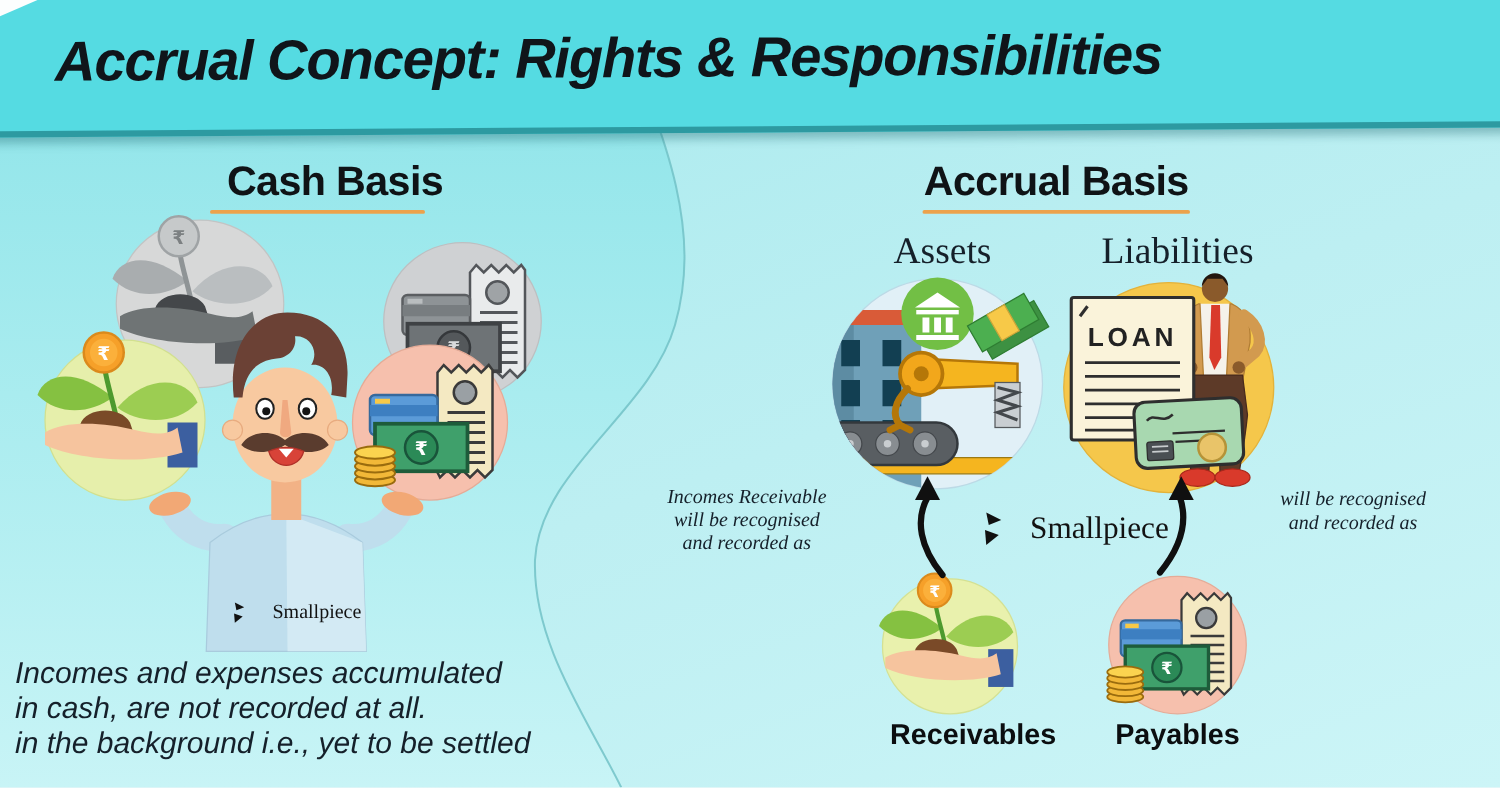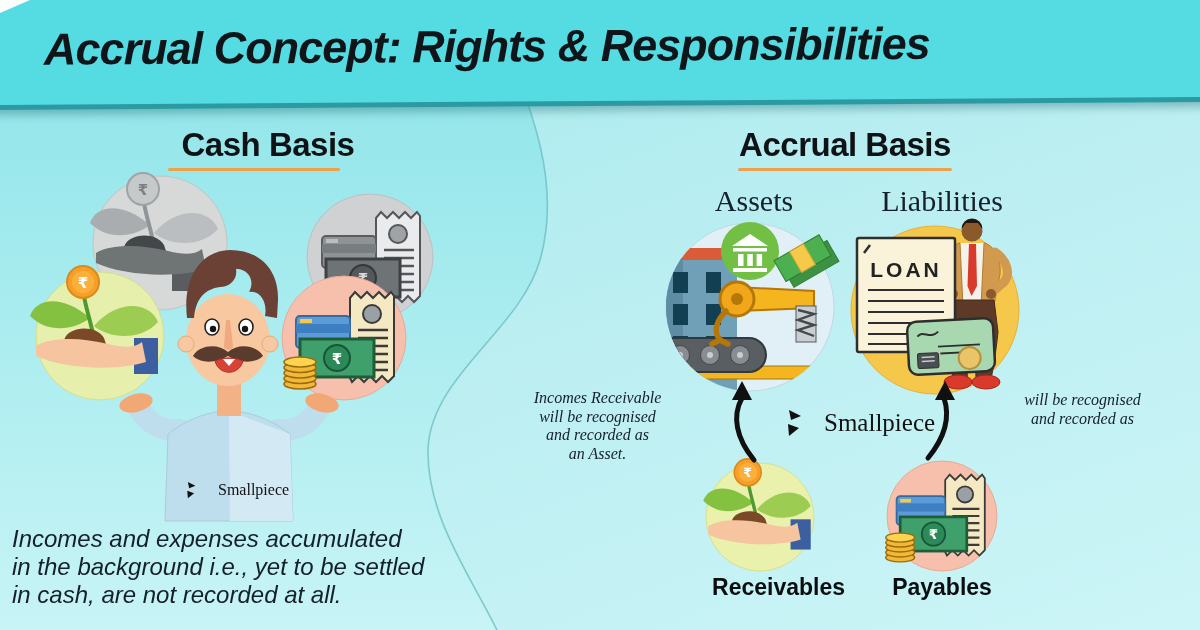--- a/index.html
+++ b/index.html
@@ -266,31 +266,30 @@
   <div class="section-title st-accrual">Accrual Basis</div>
   <div class="title-underline ul-accrual"></div>
 
   <div class="serif-label lbl-assets">Assets</div>
   <div class="serif-label lbl-liab">Liabilities</div>
 
   <div class="note note-incomes">
     <div>Incomes Receivable</div>
     <div>will be recognised</div>
     <div>and recorded as</div>
-    <div>an Asset.</div>
   </div>
   <div class="note note-expenses">
     <div>will be recognised</div>
     <div>and recorded as</div>
   </div>
 
   <div class="caption-left">
     <div>Incomes and expenses accumulated</div>
+    <div>in cash, are not recorded at all.</div>
     <div>in the background i.e., yet to be settled</div>
-    <div>in cash, are not recorded at all.</div>
   </div>
 
   <div class="circle-label cl-recv">Receivables</div>
   <div class="circle-label cl-pay">Payables</div>
 
   <div class="watermark wm-center">
     <svg class="wm-icon" width="16" height="30" viewBox="0 0 16 30">
       <polygon points="3,3 15,9 5,13" fill="#111"></polygon>
       <polygon points="2,17 13,21 3,29" fill="#111"></polygon>
     </svg>

